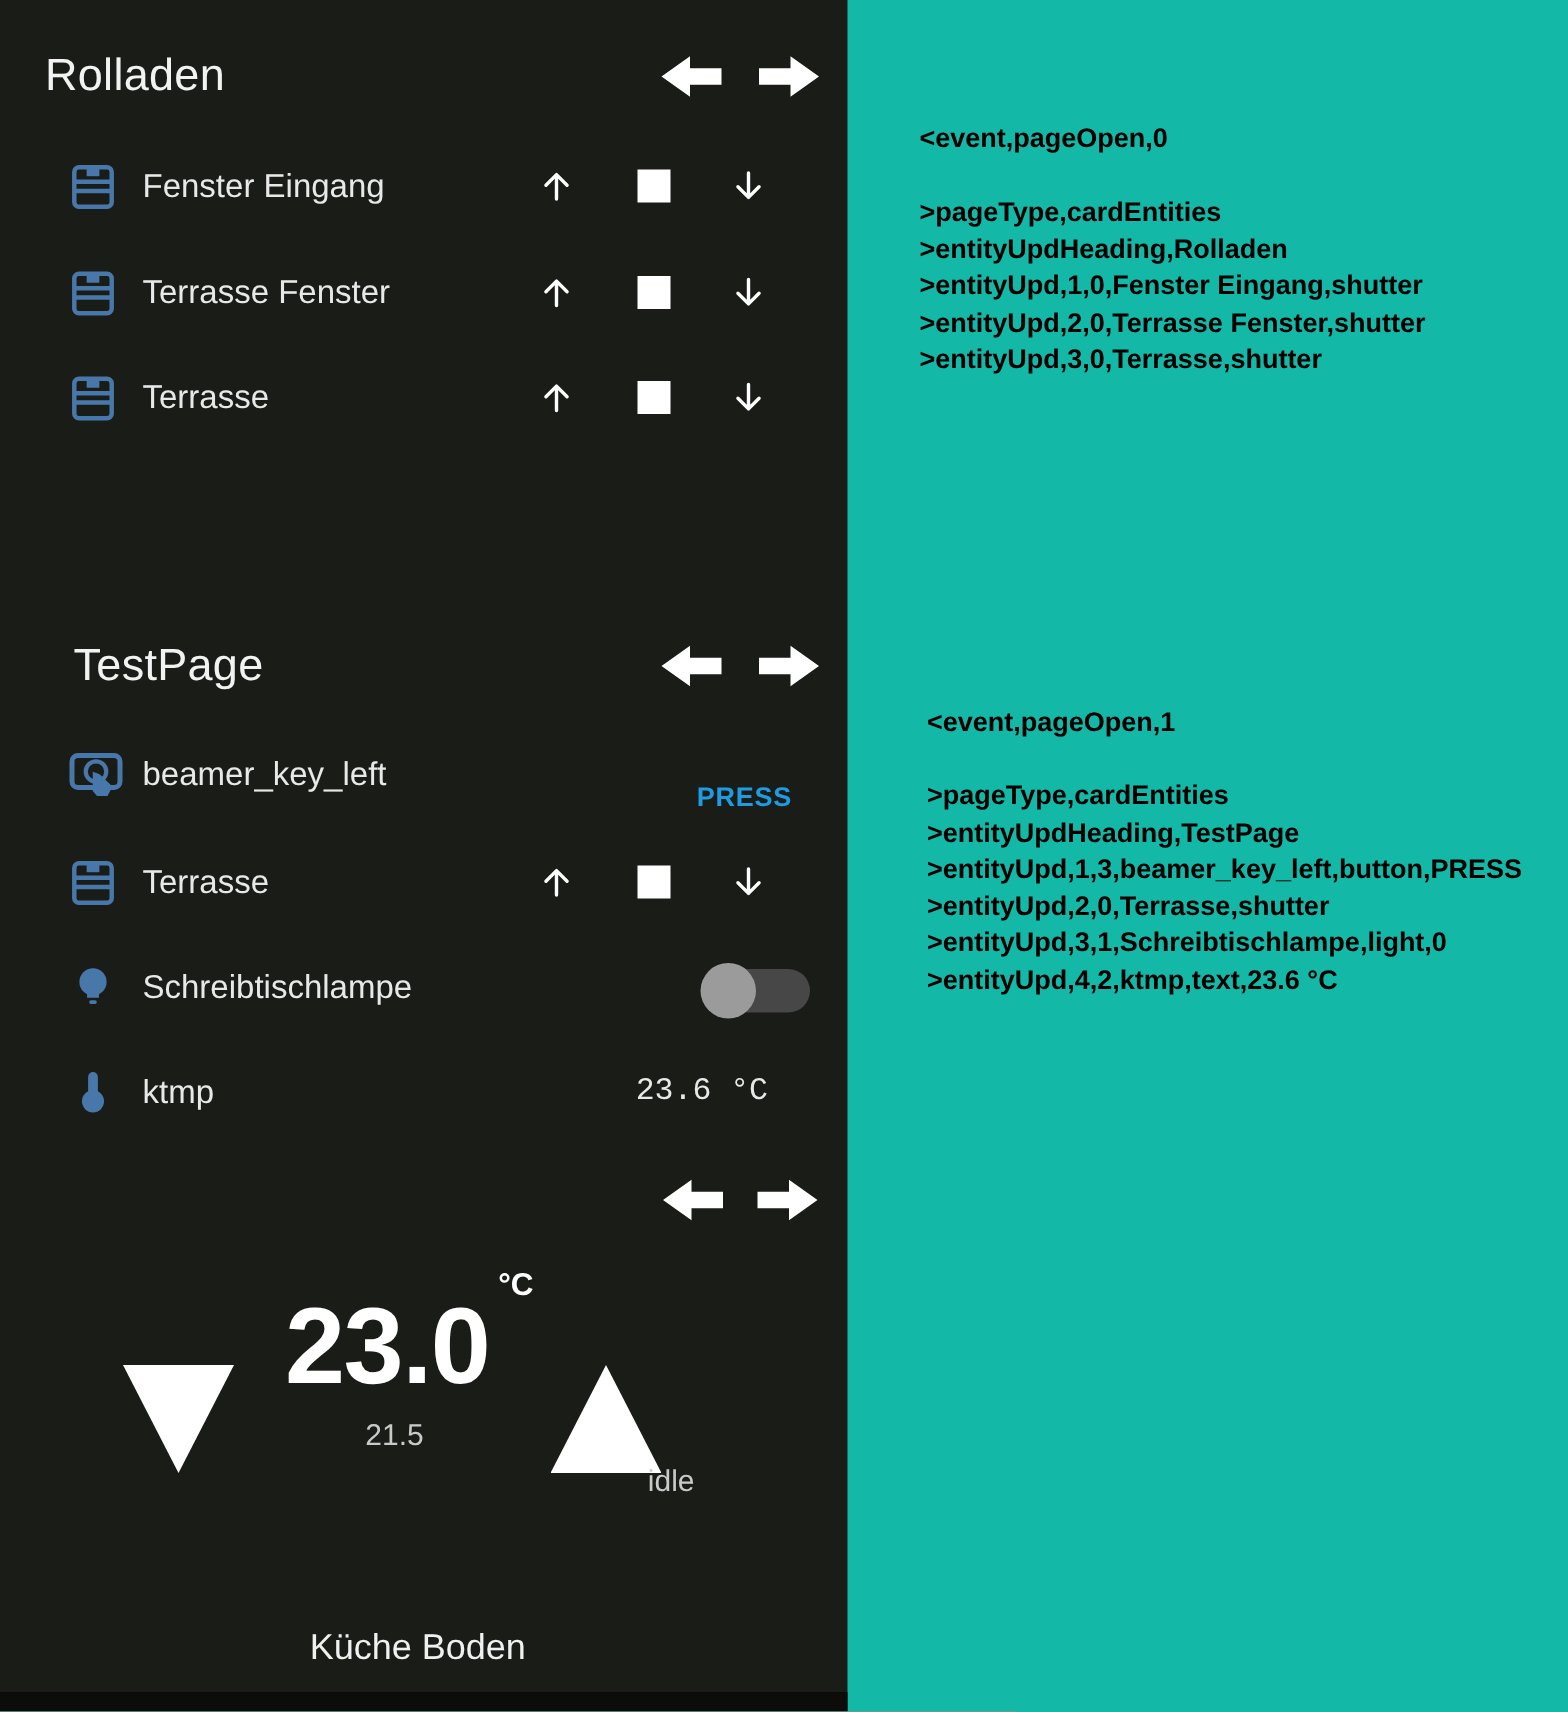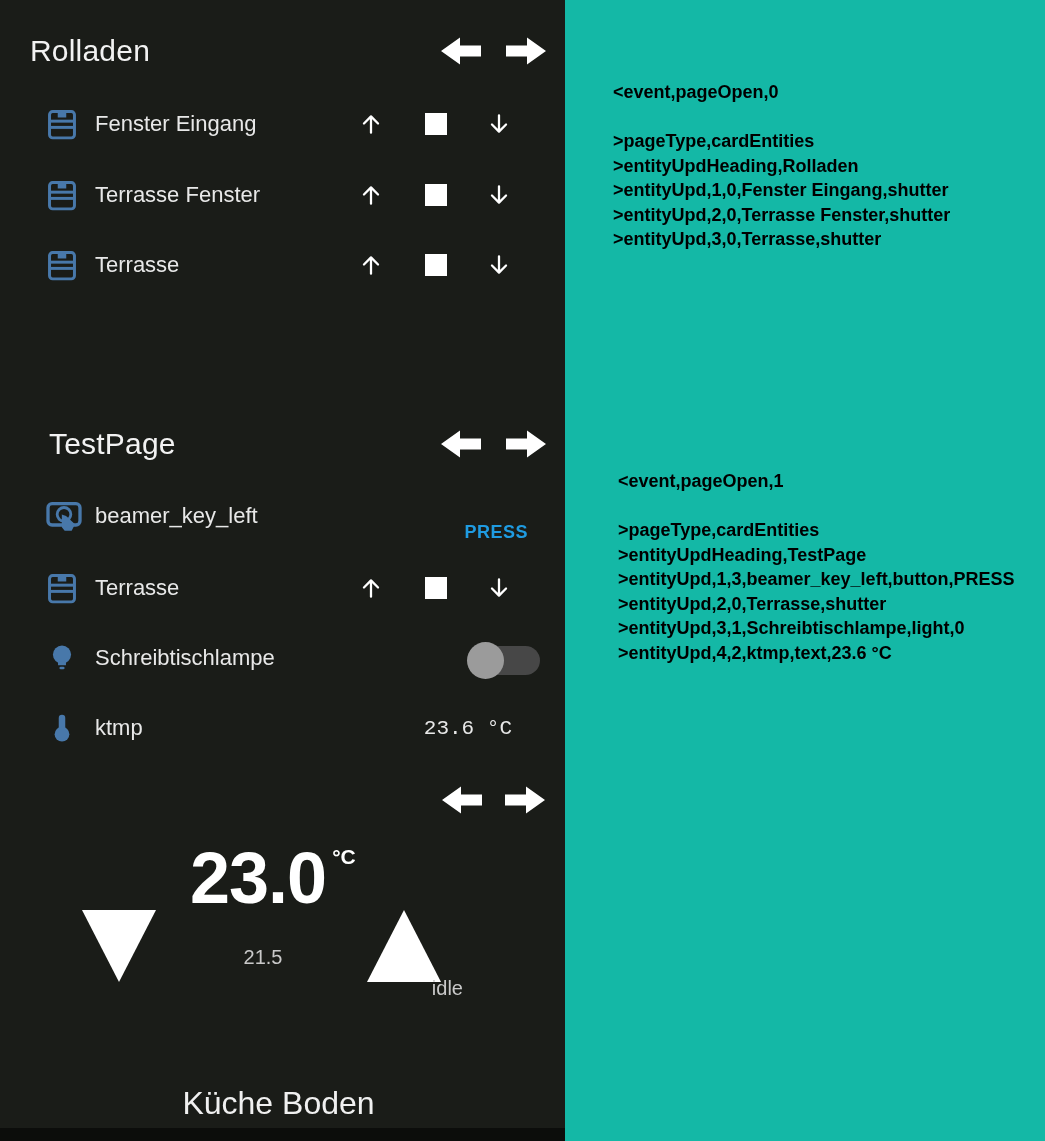--- a/index.html
+++ b/index.html
@@ -28,25 +28,25 @@
   .ctl-down { left:486px; }
 
   .press-action { position:absolute; right:37px; top:50%; transform:translateY(-50%); font-size:18px; font-weight:700; letter-spacing:0.5px; color:#1f9be1; cursor:pointer;margin-top:16px; }
   .entity-value { position:absolute; right:53px; top:50%; transform:translateY(-50%); font-size:21px; color:#e8e8e8; white-space:nowrap;font-family:Liberation Mono, monospace; }
 
   .toggle { position:absolute; right:25px; top:12px; width:70px; height:29px; border-radius:15px; background:#474747; cursor:pointer; }
   .toggle-knob { position:absolute; left:-3px; top:-4px; width:37px; height:37px; border-radius:50%; background:#9b9b9b; }
 
   
   .thermo-temp { position:absolute; left:190px; top:842px; display:flex; align-items:flex-start; color:#ffffff; }
-  .temp-val { font-size:72px; line-height:1; font-weight:700; letter-spacing:-1px; }
+  .temp-val { font-size:72px; line-height:1; font-weight:700; letter-spacing:-1px;margin-top:20px; }
   .temp-unit { font-size:21px; font-weight:700; margin-left:6px; margin-top:3px; }
   .thermo-setpoint { position:absolute; left:63px; width:400px; top:946px; text-align:center; font-size:20px; color:#c9c9c9; }
   .thermo-state { position:absolute; left:63px; width:400px; top:977px; text-align:right; font-size:20px; color:#c9c9c9; }
-  .thermo-footer { position:absolute; left:0; width:557px; top:1085px; text-align:center; font-size:32px; color:#f0f0f0; }
+  .thermo-footer { position:absolute; left:0; width:557px; top:1085px; text-align:center; font-size:24px; color:#f0f0f0; }
   .tri { position:absolute; width:74px; height:72px; background:#ffffff; cursor:pointer; }
   .tri-down { left:82px; top:910px; clip-path:polygon(0 0, 100% 0, 50% 100%); }
   .tri-up { left:367px; top:910px; clip-path:polygon(50% 0, 0 100%, 100% 100%); }
 
   
   .proto { position:absolute; font-family:"Liberation Sans", sans-serif; font-weight:700; font-size:18px; line-height:24.5px; color:#000000; white-space:pre; }
   .proto-1 { left:613px; top:80px; }
   .proto-2 { left:618px; top:469px; }
   .proto-3 { left:618px; top:886px; }
 </style>

